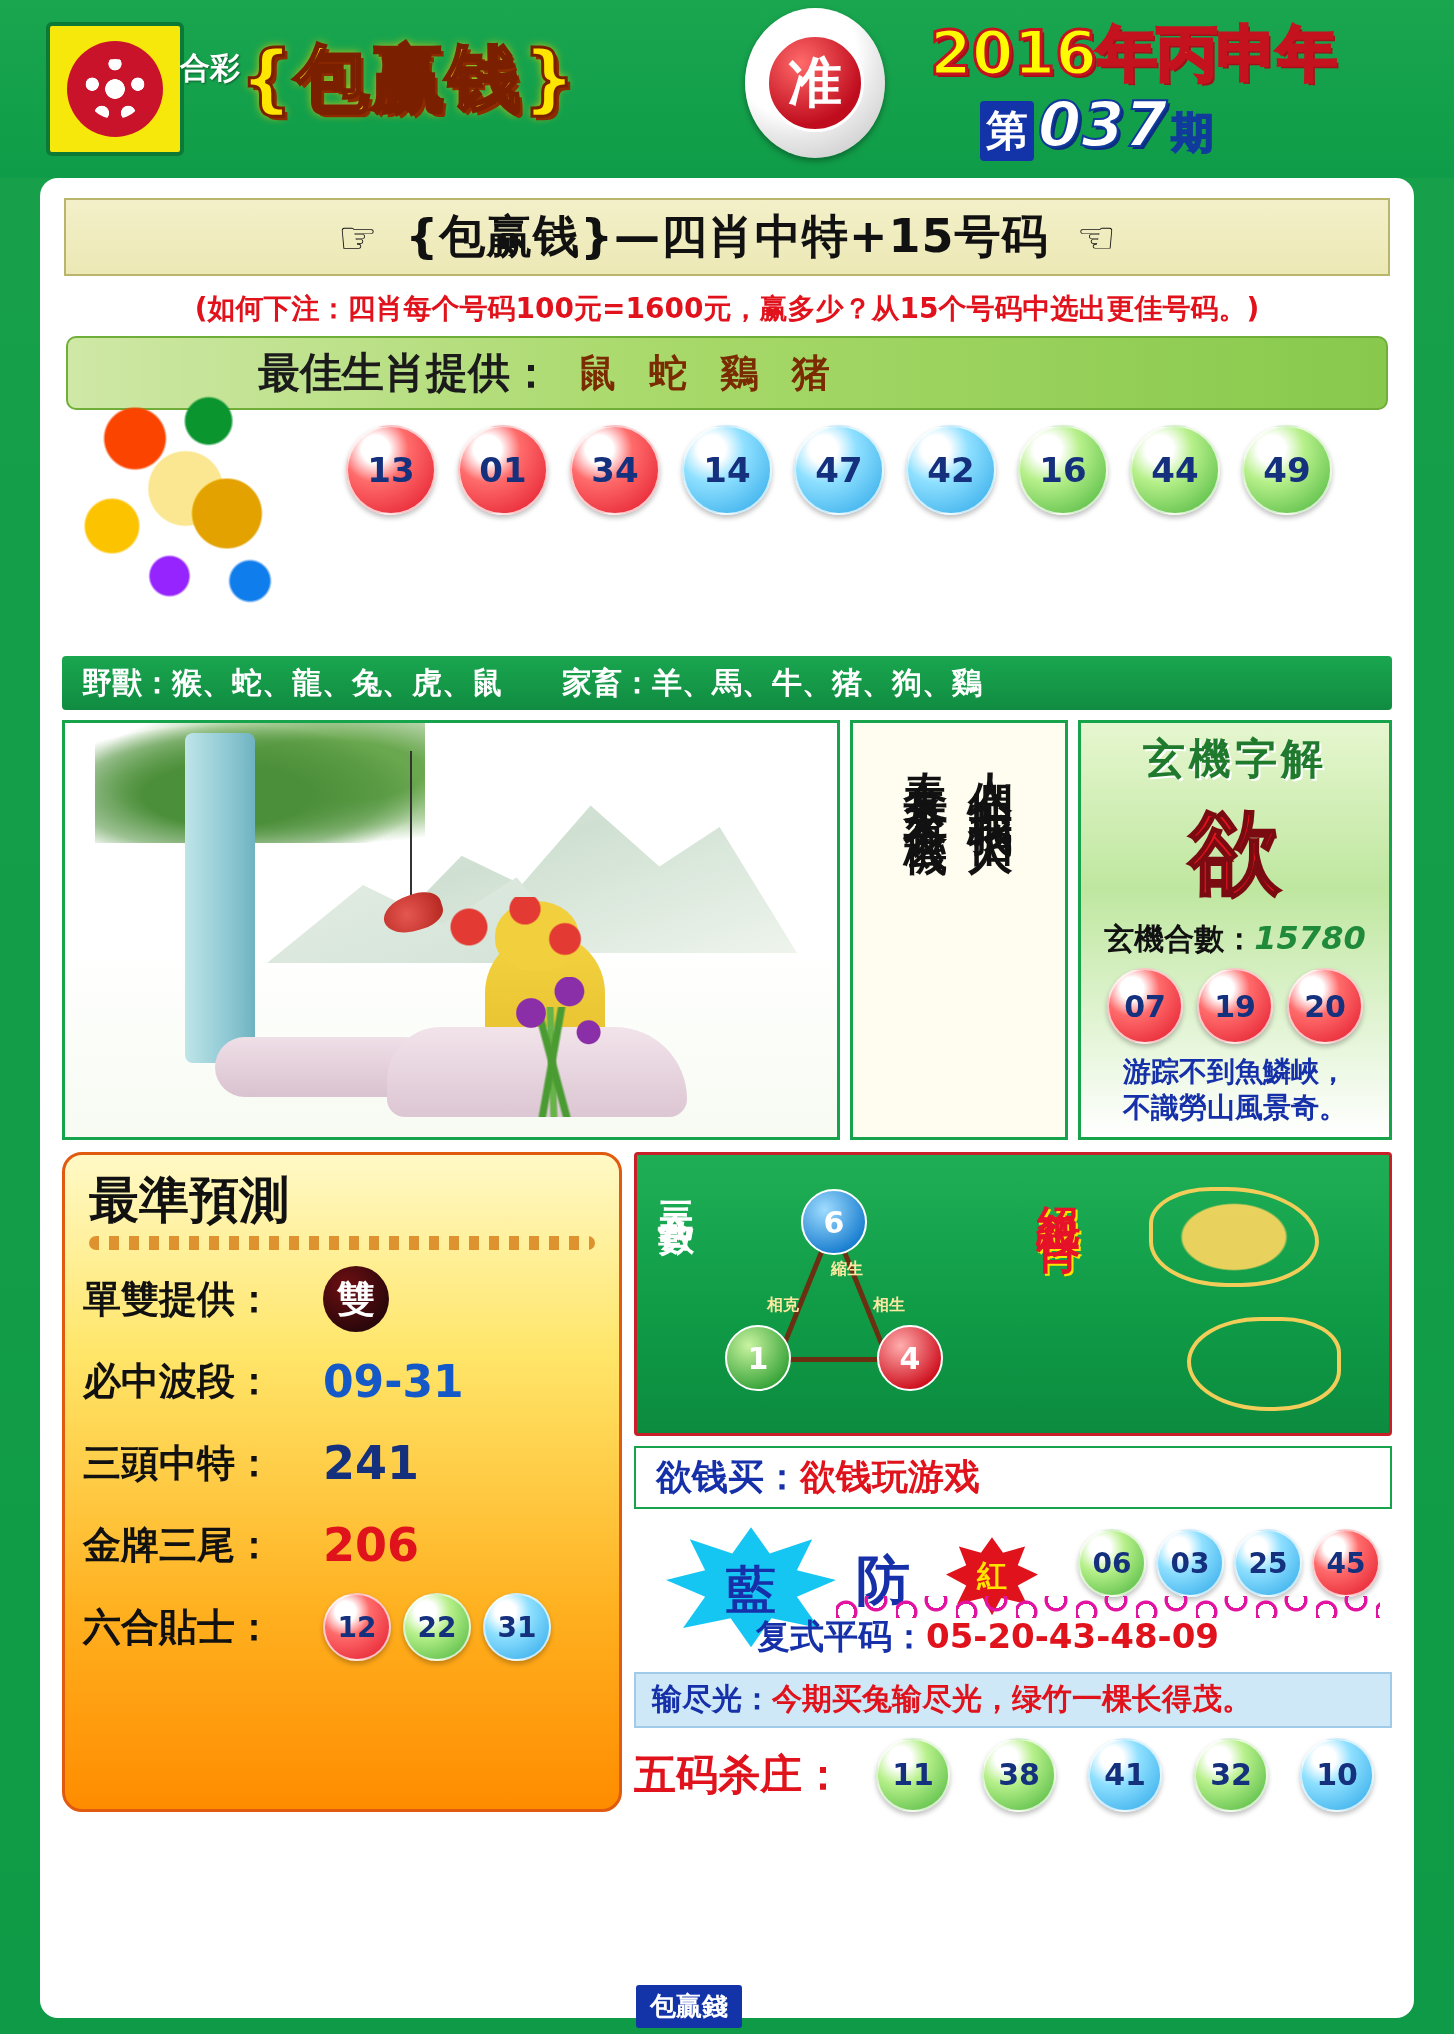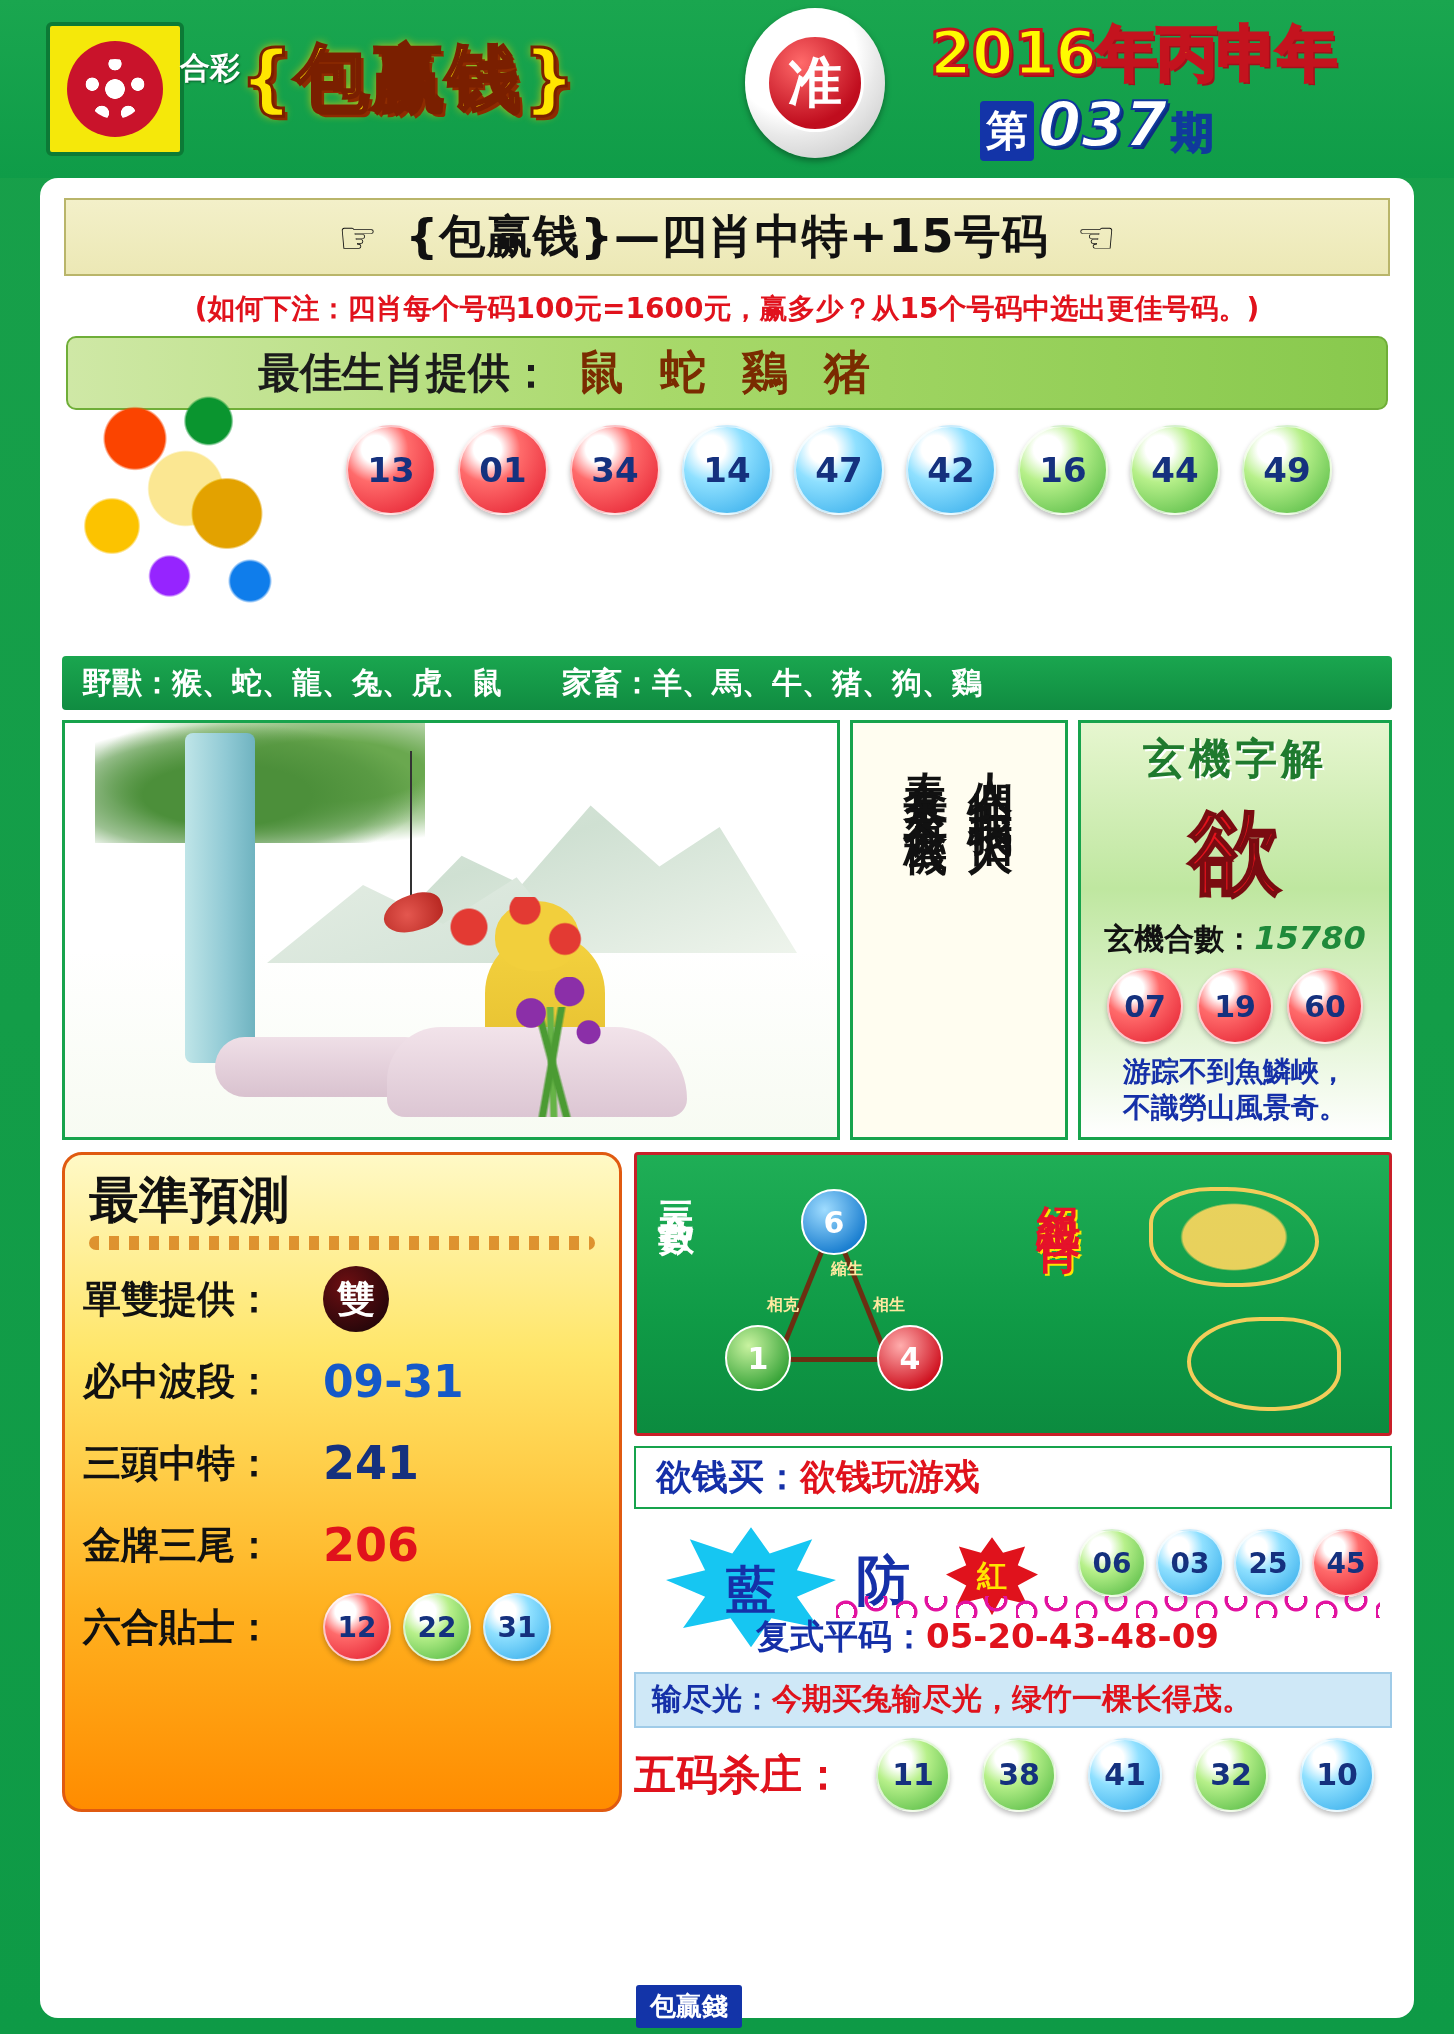--- a/index.html
+++ b/index.html
@@ -110,21 +110,21 @@
     margin:14px 0 8px 0;
   }
   
   .zodiac-bar{
     margin:0 10px;height:70px;border-radius:10px;
     background:linear-gradient(90deg,#cfe8a6,#a8d96a 45%,#88c94d);
     border:2px solid #6fae38;
     display:flex;align-items:center;padding-left:190px;gap:26px;
   }
   .zodiac-bar .lbl{font-size:42px;font-weight:bold;color:#1b1b1b;}
-  .zodiac-bar .zd{font-size:46px;font-weight:bold;color:#7a2b00;letter-spacing:10px;}
+  .zodiac-bar .zd{font-size:38px;font-weight:bold;color:#7a2b00;letter-spacing:10px;}
 
   
   .balls-area{position:relative;height:230px;margin-top:6px;}
   .tiger-art{
     position:absolute;left:10px;top:-40px;width:230px;height:250px;
     background:
       radial-gradient(circle at 30% 25%,#e24a10 0 12%,transparent 13%),
       radial-gradient(circle at 62% 18%,#1b8f3a 0 9%,transparent 10%),
       radial-gradient(circle at 20% 60%,#f2c200 0 11%,transparent 12%),
       radial-gradient(circle at 70% 55%,#d8a200 0 16%,transparent 17%),
@@ -481,21 +481,21 @@
 
       <div class="xuanji">
         <h3>玄機字解</h3>
         <div class="big">欲</div>
         <div class="hs">
           <span>玄機合數：</span><span class="v">15780</span>
         </div>
         <div class="balls">
           <div class="ball red">07</div>
           <div class="ball red">19</div>
-          <div class="ball red">60</div>
+          <div class="ball red">20</div>
         </div>
         <div class="verse">
           <div>游踪不到魚鱗峽，</div>
           <div>不識勞山風景奇。</div>
         </div>
       </div>
     </div>
 
     <div class="bottom">
 

